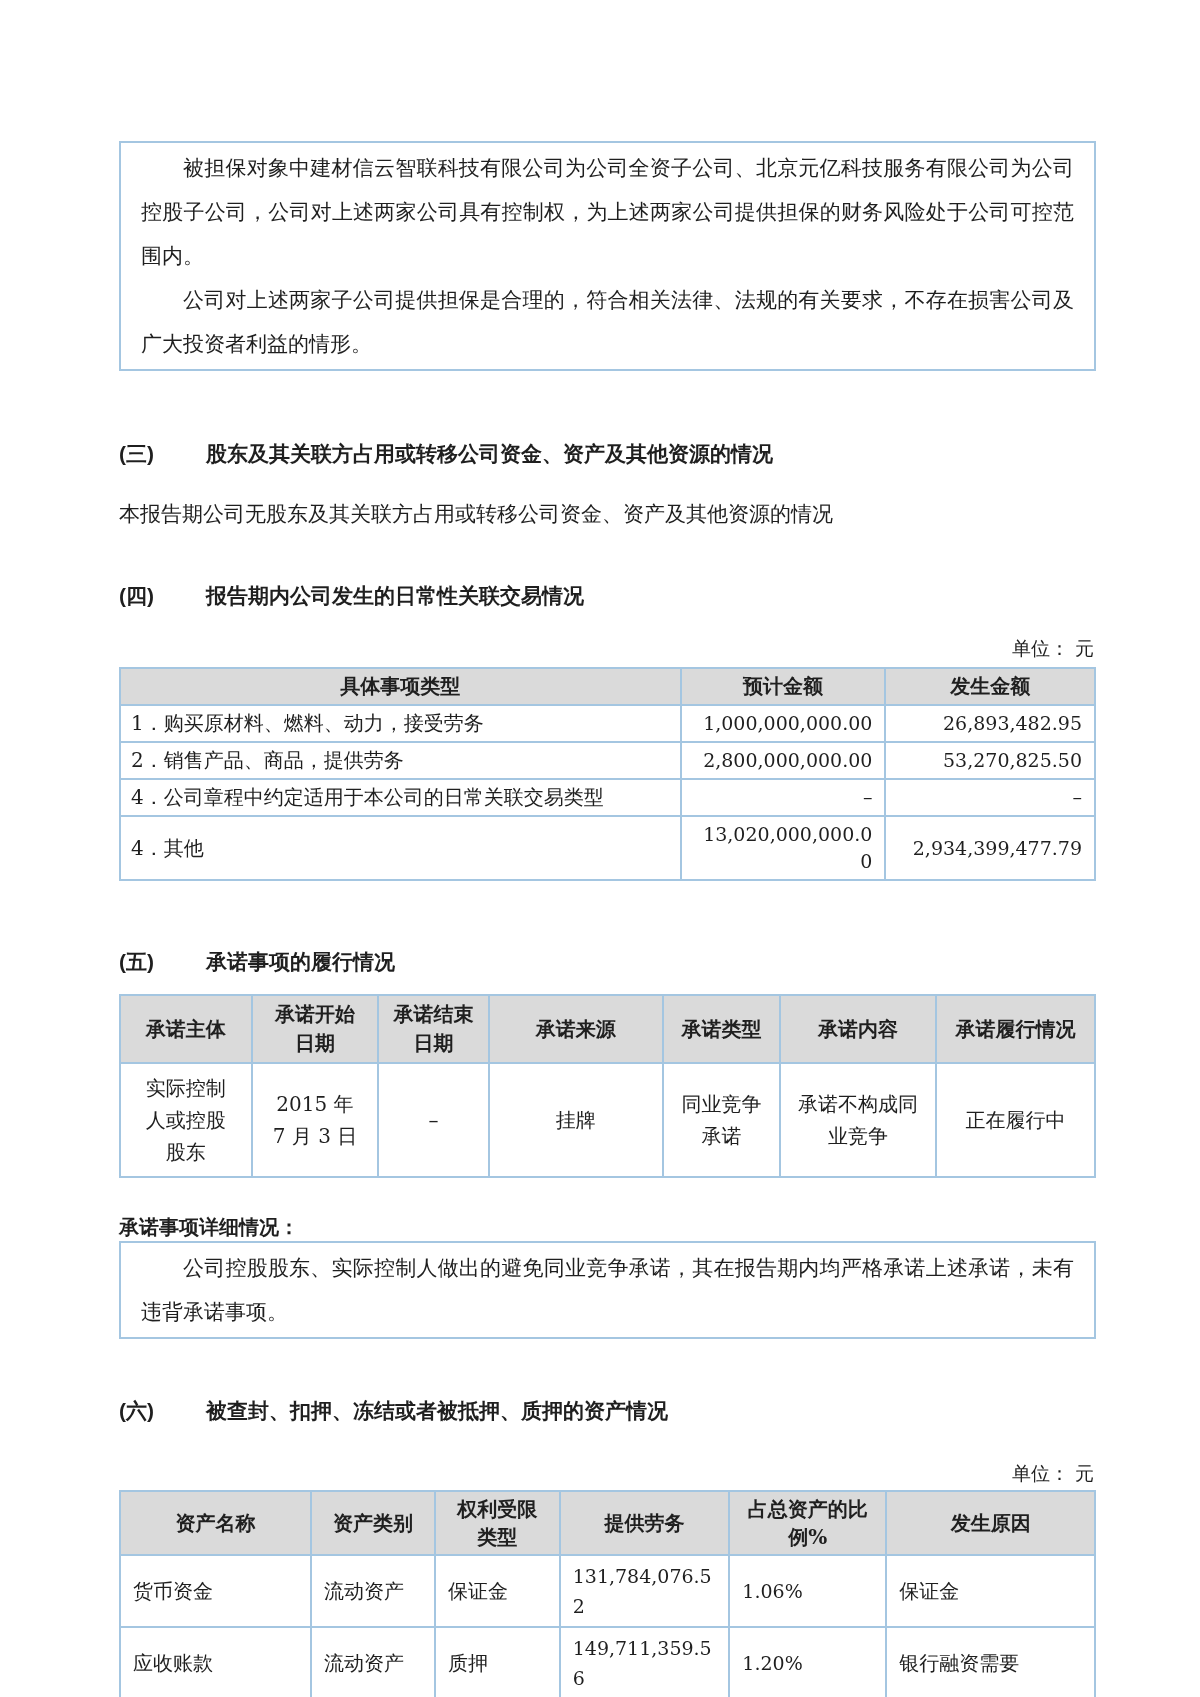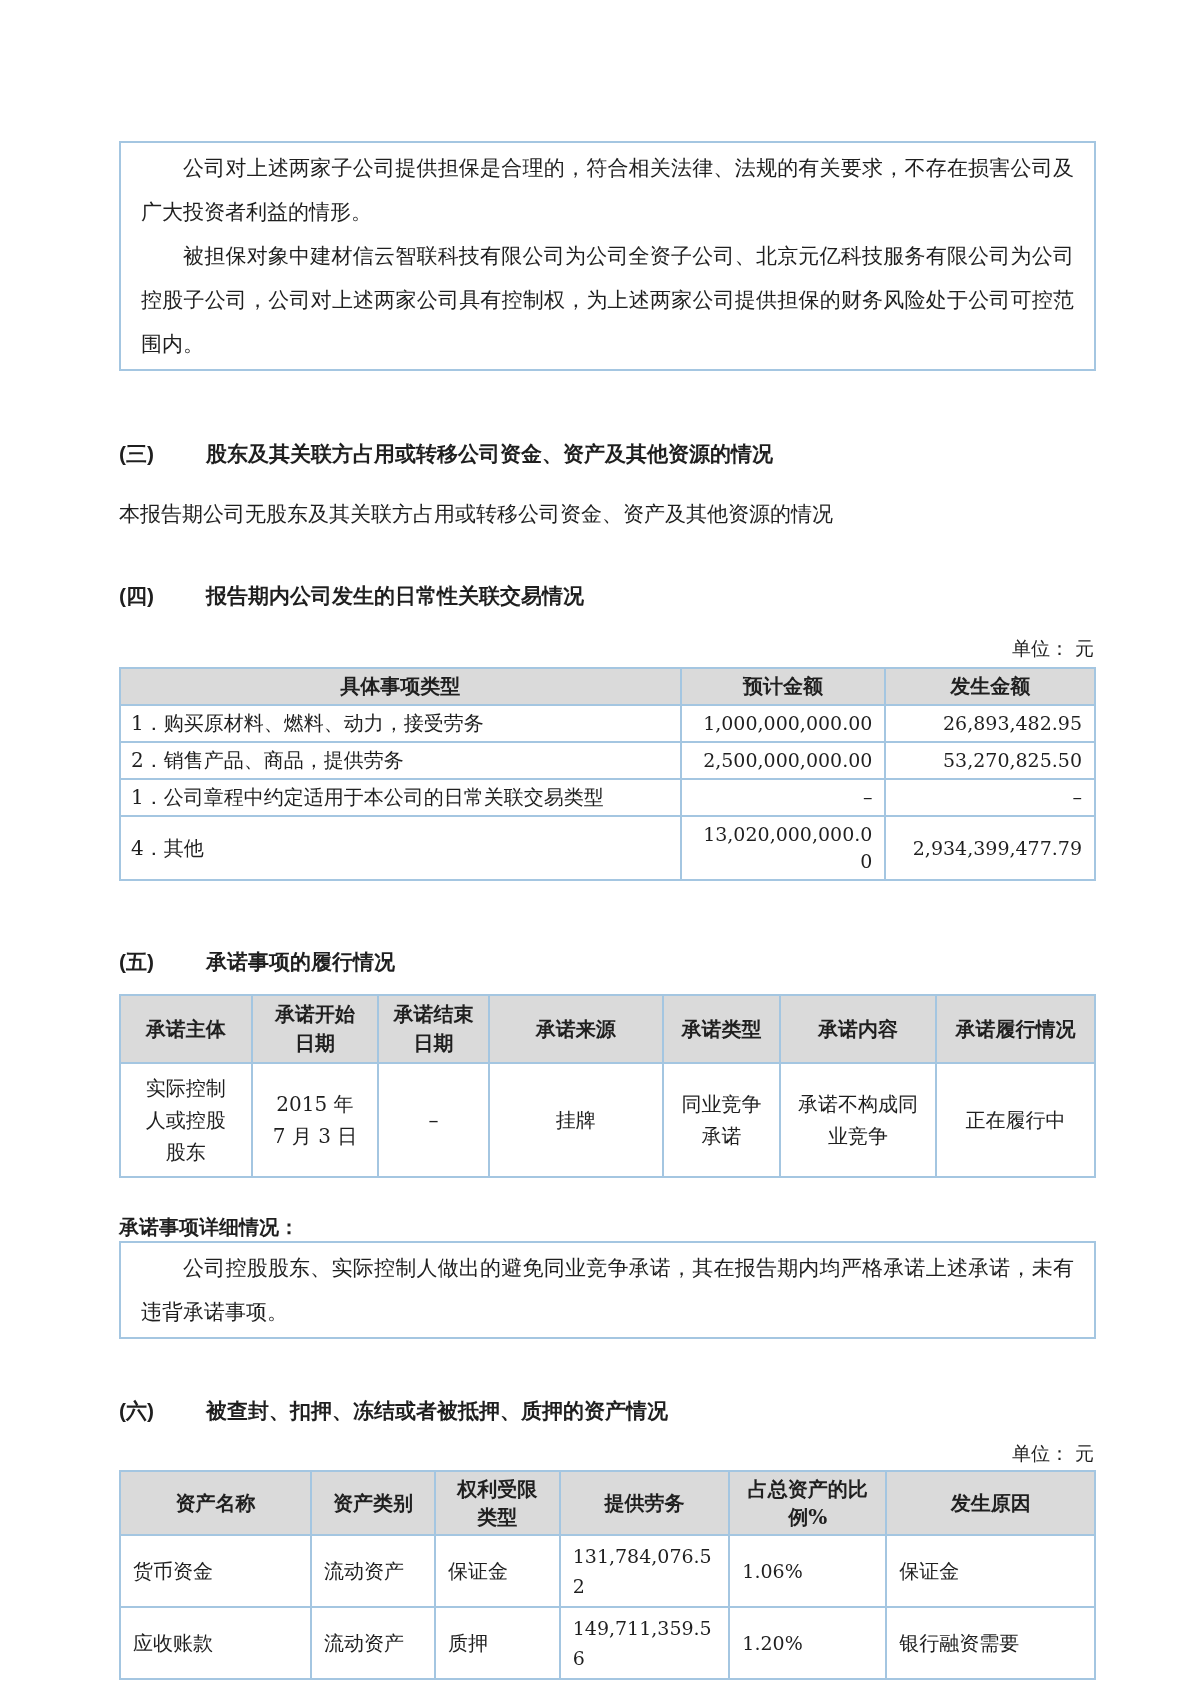--- a/index.html
+++ b/index.html
@@ -44,21 +44,21 @@
     font-family:"Liberation Sans","DejaVu Sans",sans-serif;
     font-weight:bold;
     font-size:21px;
     line-height:30px;
     margin:0;
   }
   .h-idx{display:inline-block;min-width:87px;}
   #h3{margin-bottom:30px;}
   #h4{margin-bottom:24px;}
   #h5{margin-bottom:17px;}
-  #h6{margin-bottom:14px;}
+  #h6{margin-bottom:34px;}
 
   .body-line{
     font-size:21px;
     line-height:30px;
     margin:0 0 52px 0;
   }
 
   .unit{
     font-size:19px;
     line-height:26px;
@@ -125,22 +125,22 @@
   .t3 .c4{width:17.4%;}
   .t3 .c5{width:16.1%;}
   .t3 .c6{width:21.4%;}
 </style>
 </head>
 <body>
 
 <div class="page">
 
   <div class="doc-box box-guarantee">
+    <p>被担保对象中建材信云智联科技有限公司为公司全资子公司、北京元亿科技服务有限公司为公司控股子公司，公司对上述两家公司具有控制权，为上述两家公司提供担保的财务风险处于公司可控范围内。</p>
     <p>公司对上述两家子公司提供担保是合理的，符合相关法律、法规的有关要求，不存在损害公司及广大投资者利益的情形。</p>
-    <p>被担保对象中建材信云智联科技有限公司为公司全资子公司、北京元亿科技服务有限公司为公司控股子公司，公司对上述两家公司具有控制权，为上述两家公司提供担保的财务风险处于公司可控范围内。</p>
   </div>
 
   <h3 class="heading" id="h3"><span class="h-idx">(三)</span><span>股东及其关联方占用或转移公司资金、资产及其他资源的情况</span></h3>
   <p class="body-line">本报告期公司无股东及其关联方占用或转移公司资金、资产及其他资源的情况</p>
 
   <h3 class="heading" id="h4"><span class="h-idx">(四)</span><span>报告期内公司发生的日常性关联交易情况</span></h3>
 
   <div class="unit" id="unit1">单位： 元</div>
 
   <table class="t1">
@@ -157,25 +157,25 @@
       </tr>
     </thead>
     <tbody>
       <tr>
         <td class="l">1．购买原材料、燃料、动力，接受劳务</td>
         <td class="num">1,000,000,000.00</td>
         <td class="num">26,893,482.95</td>
       </tr>
       <tr>
         <td class="l">2．销售产品、商品，提供劳务</td>
-        <td class="num">2,500,000,000.00</td>
+        <td class="num">2,800,000,000.00</td>
         <td class="num">53,270,825.50</td>
       </tr>
       <tr>
-        <td class="l">1．公司章程中约定适用于本公司的日常关联交易类型</td>
+        <td class="l">4．公司章程中约定适用于本公司的日常关联交易类型</td>
         <td class="num">–</td>
         <td class="num">–</td>
       </tr>
       <tr>
         <td class="l">4．其他</td>
         <td class="num">13,020,000,000.00</td>
         <td class="num">2,934,399,477.79</td>
       </tr>
     </tbody>
   </table>

